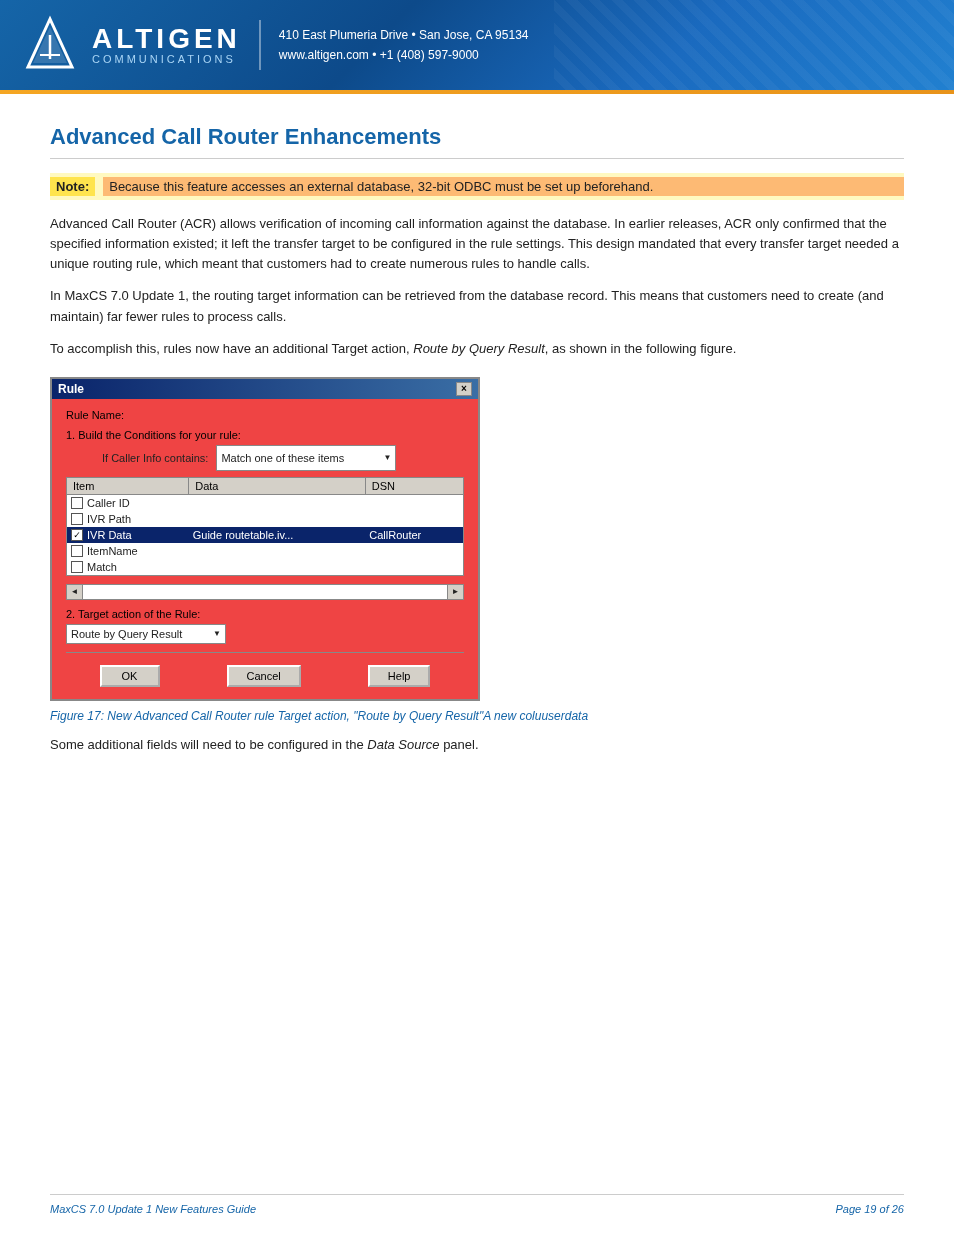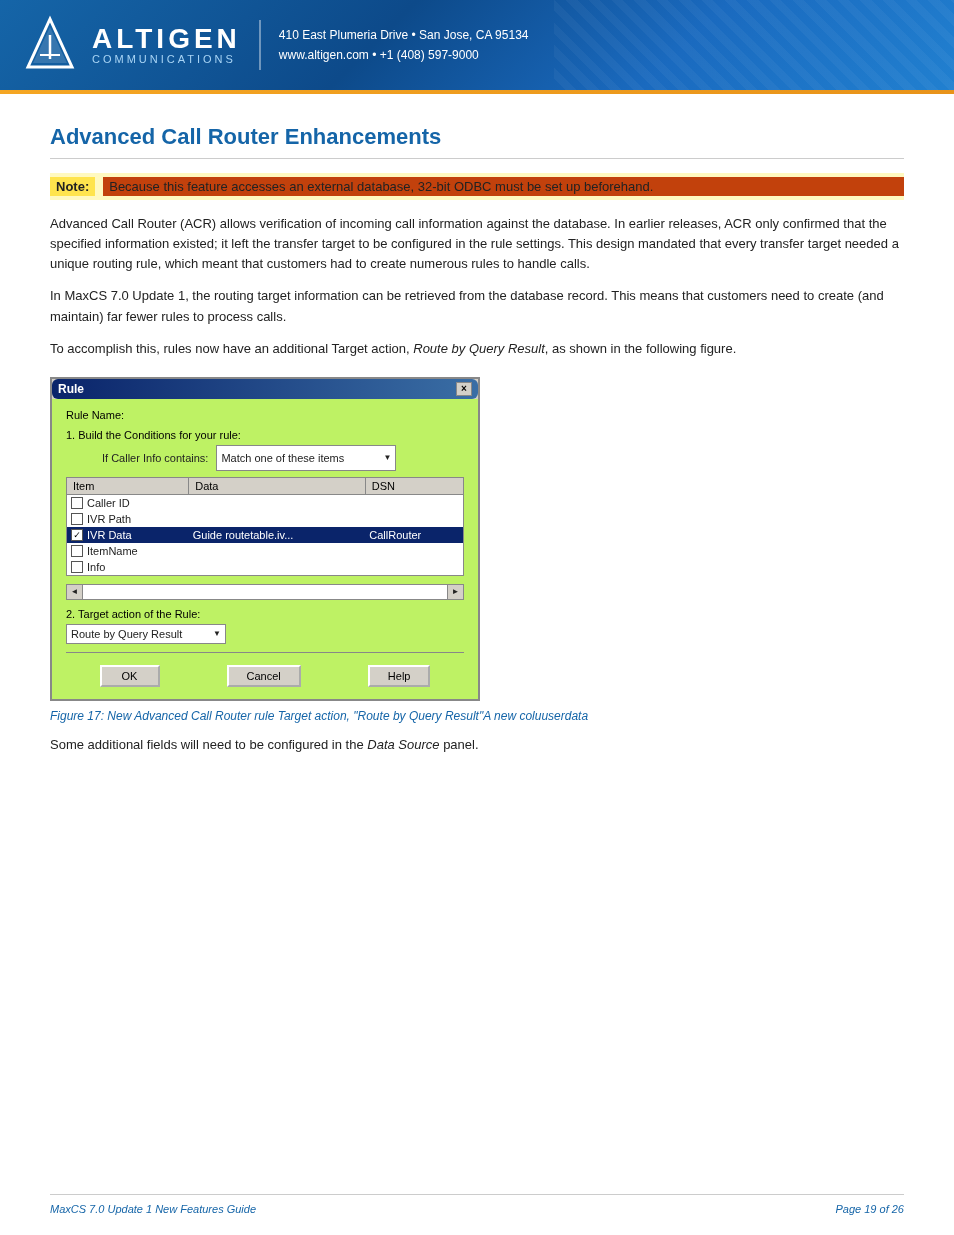--- a/index.html
+++ b/index.html
@@ -97,21 +97,21 @@
     }
     .note-label {
       font-weight: bold;
       font-size: 13px;
       white-space: nowrap;
       background: #ffe44d;
       padding: 2px 6px;
     }
     .note-text {
       font-size: 13px;
-      background: #c2410c;
+      background: #fdba74;
       padding: 2px 6px;
       flex: 1;
     }
 
     .body-text {
       font-size: 13px;
       line-height: 1.55;
       margin-bottom: 12px;
       color: #222;
     }
@@ -137,37 +137,36 @@
     }
     .dialog-titlebar {
       background: linear-gradient(90deg, #0a246a 0%, #3a6ea5 100%);
       color: #fff;
       font-weight: bold;
       font-size: 12px;
       padding: 3px 6px;
       display: flex;
       justify-content: space-between;
       align-items: center;
-      border-radius: 6px;
     }
     .dialog-close-btn {
       background: #d4d0c8;
       border: 1px solid #888;
       color: #000;
       width: 16px;
       height: 14px;
       font-size: 10px;
       display: flex;
       align-items: center;
       justify-content: center;
       cursor: pointer;
       font-weight: bold;
     }
     .dialog-body {
-      background: #bef264;
+      background: #ef4444;
       padding: 10px 14px 8px 14px;
     }
     .dialog-row {
       margin-bottom: 6px;
     }
     .dialog-label {
       font-size: 11px;
       margin-bottom: 2px;
       color: #000;
     }
@@ -474,21 +473,21 @@
                       <span>ItemName</span>
                     </div>
                   </td>
                 <td></td>
                 <td></td>
               </tr>
               <tr>
                 <td>
                     <div class="checkbox-cell">
                       <div class="cb-box"></div>
-                      <span>Info</span>
+                      <span>Match</span>
                     </div>
                   </td>
                 <td></td>
                 <td></td>
               </tr>
             </tbody>
           </table>
 
           <div class="scroll-hint">
             <div class="scroll-left">◄</div>

